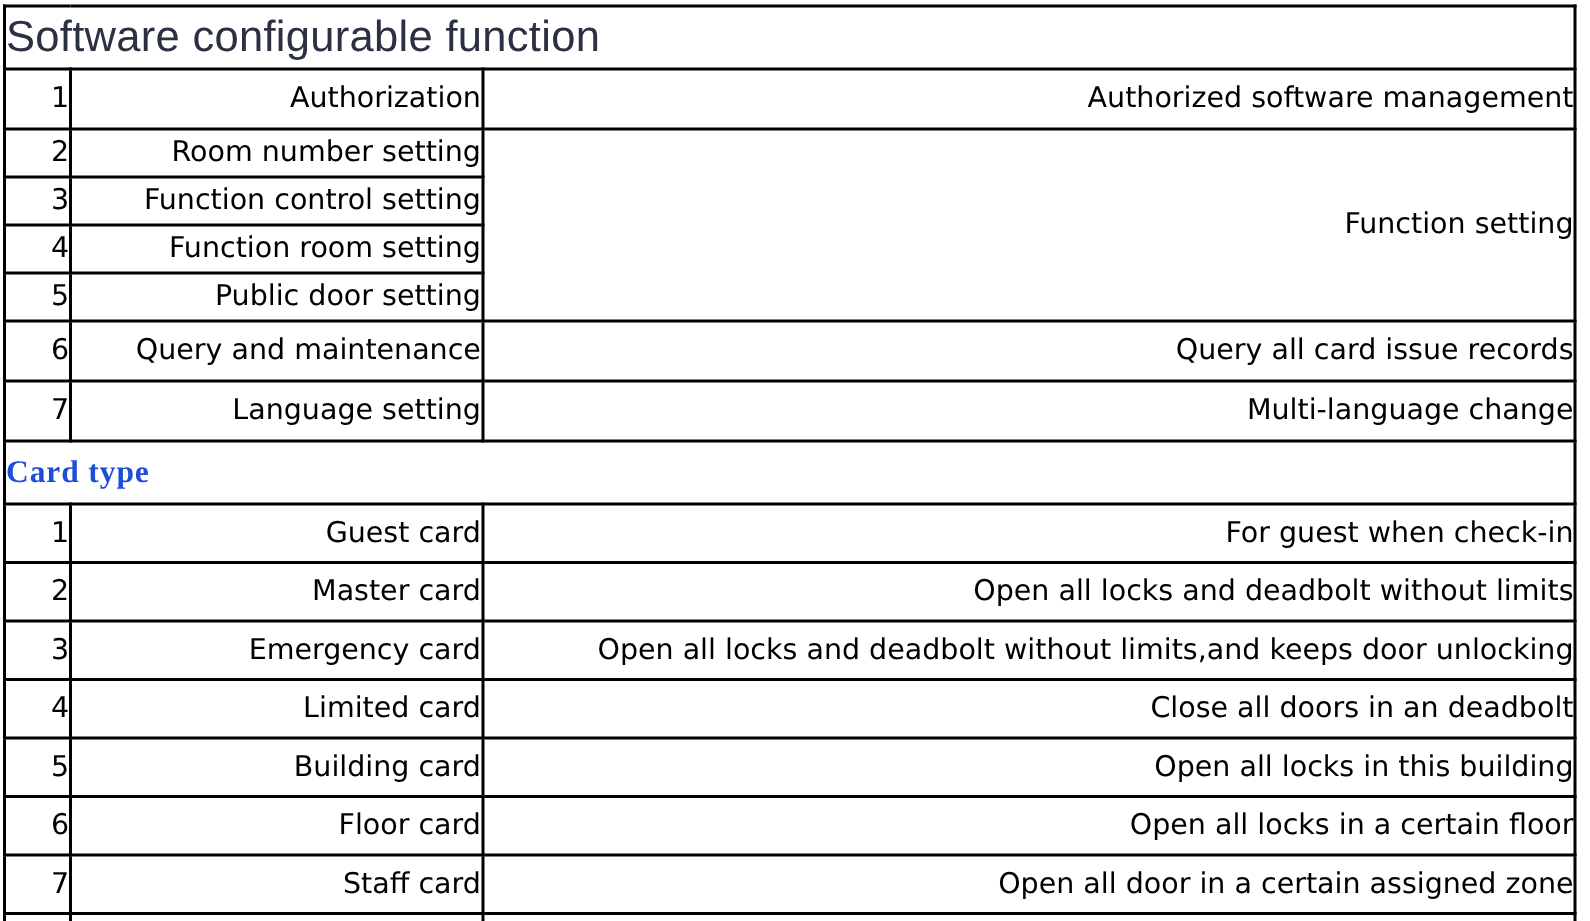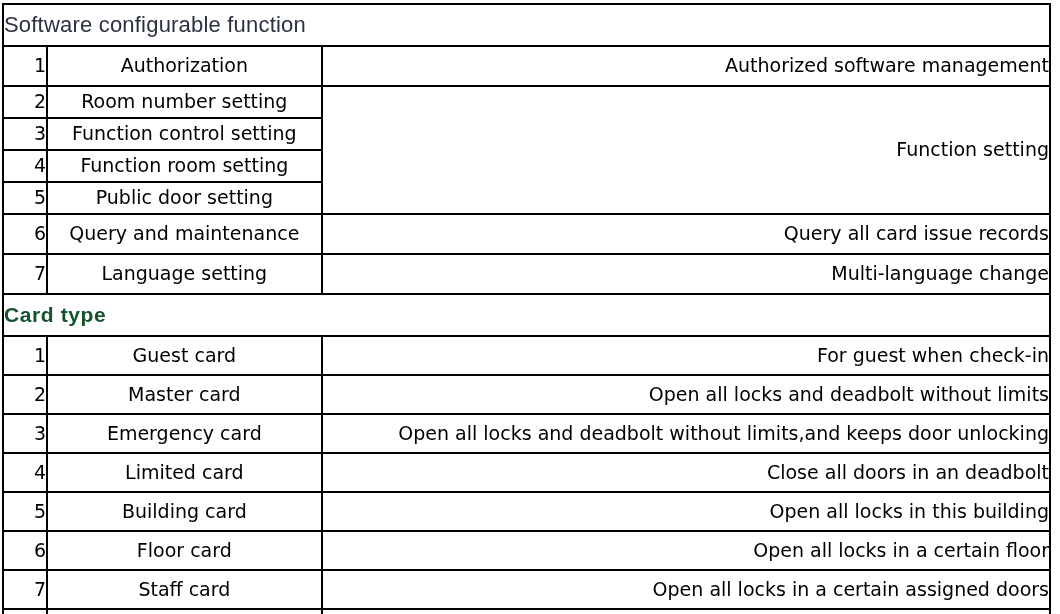--- a/index.html
+++ b/index.html
@@ -49,41 +49,41 @@
 
   
   td.section-head {
     background: #8a99b8;
     height: 40px;
     padding: 0 0 0 12px;
     border: 2px solid #000000;
   }
   td.section-head.thin span {
     font-family: "Liberation Sans", sans-serif;
-    font-size: 22px;
+    font-size: 29px;
     font-weight: 400;
     color: #2b3142;
     letter-spacing: .2px;
   }
   td.section-head.bold span {
-    font-family: Liberation Sans, sans-serif;
+    font-family: Liberation Serif, serif;
     font-size: 21px;
     font-weight: bold;
-    color: #14532d;
+    color: #1d4ed8;
     letter-spacing: .6px;
   }
 
   
   td.idx {
     text-align: right;
     padding-right: 7px;
     font-size: 19px;
   }
   td.nm {
-    text-align: center;
+    text-align: right;
     padding: 0 6px;
     font-size: 19px;
     margin-left: 12px;
   }
   td.desc {
     text-align: right;
     padding-left: 7px;
     font-size: 19px;
   }
 
@@ -170,21 +170,21 @@
           <td class="desc">Open all locks in this building</td>
         </tr>
         <tr class="r-card">
           <td class="idx">6</td>
           <td class="nm">Floor card</td>
           <td class="desc">Open all locks in a certain floor</td>
         </tr>
         <tr class="r-card">
           <td class="idx">7</td>
           <td class="nm">Staff card</td>
-          <td class="desc">Open all locks in a certain assigned doors</td>
+          <td class="desc">Open all door in a certain assigned zone</td>
         </tr>
         <tr class="r-card">
           <td class="idx">8</td>
           <td class="nm">Area card</td>
           <td class="desc">Open all locks in a certain area</td>
         </tr>
       </tbody>
   </table>
 </div>
 

